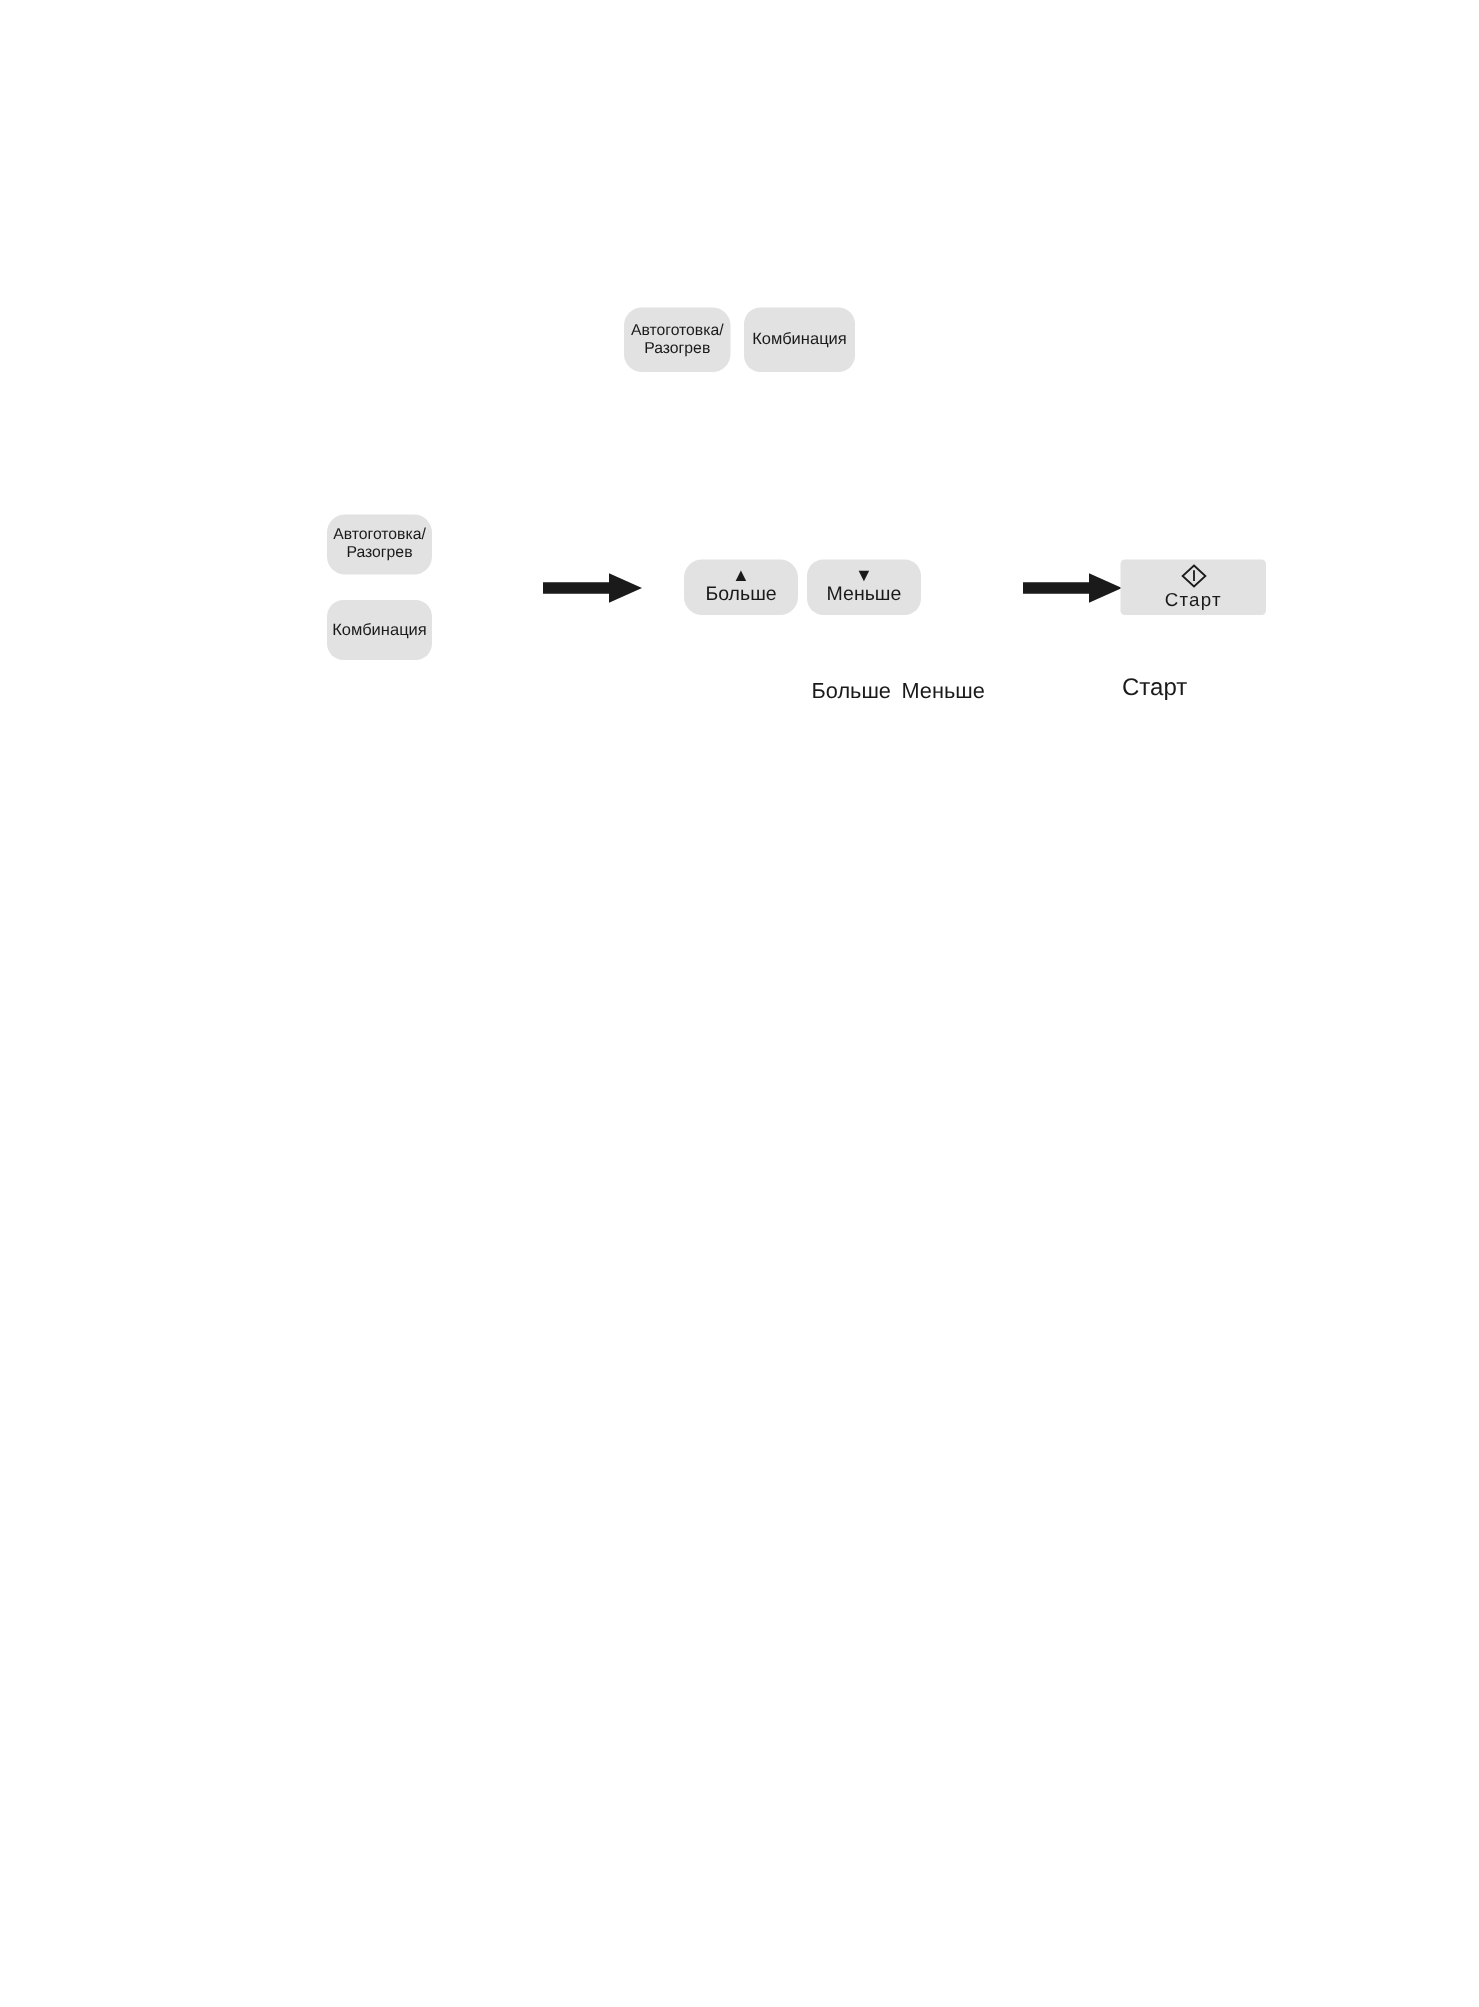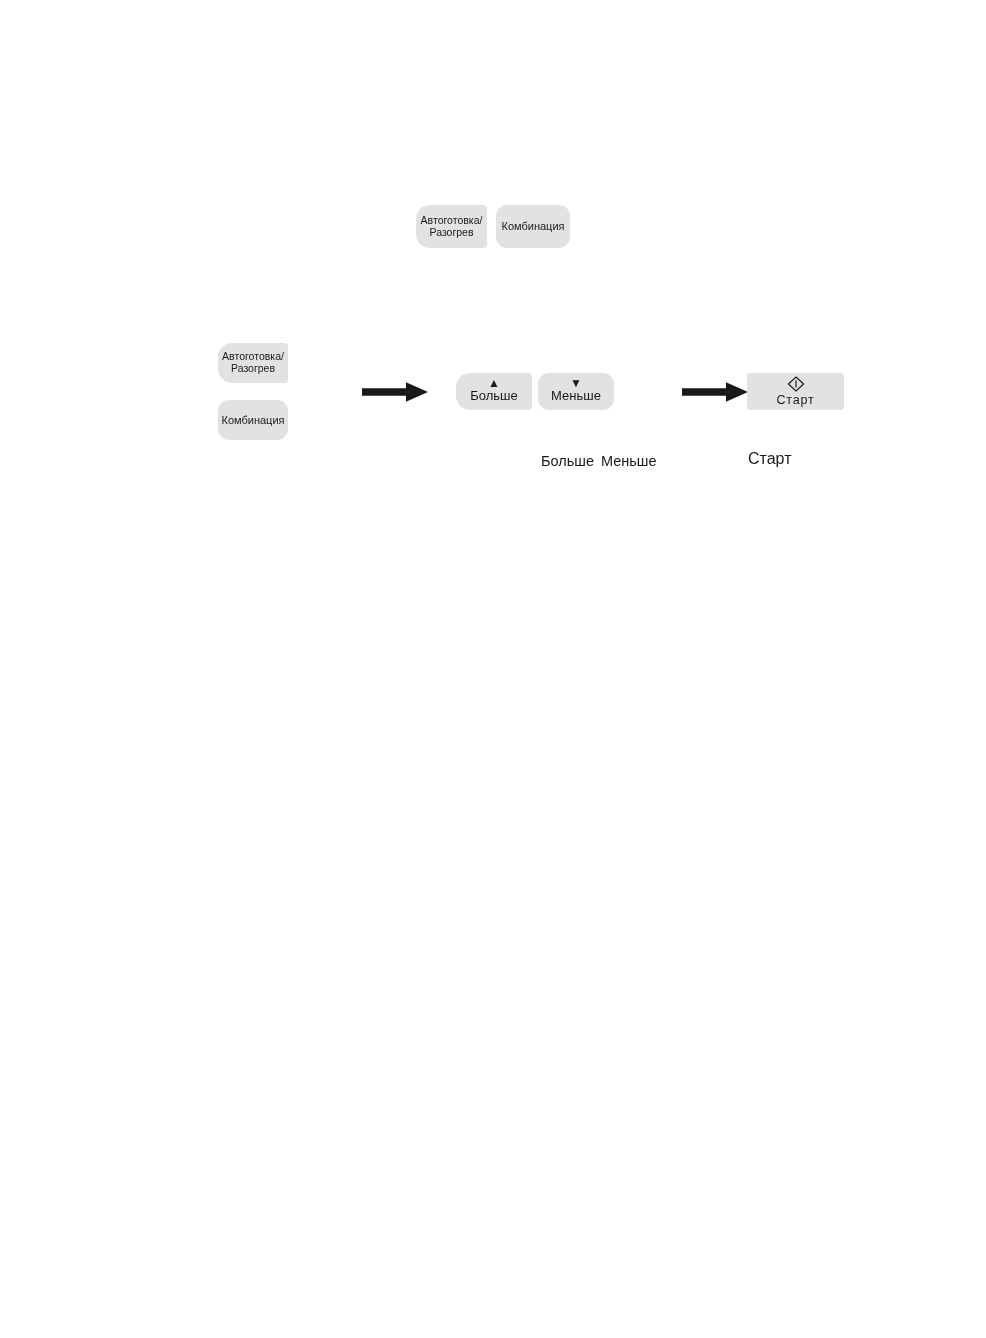--- a/index.html
+++ b/index.html
@@ -35,20 +35,21 @@
     box-sizing: border-box;
     border-radius: 11px;
     white-space: nowrap;
   }
   
   .key.pill-left {
     border-top-left-radius: 14px;
     border-bottom-left-radius: 14px;
     border-top-right-radius: 4px;
     border-bottom-right-radius: 4px;
+    border-radius: 12px;
   }
 
   .key .label {
     display: block;
   }
 
   
   #key-auto-top {
     left: 416px;
     top: 205px;

